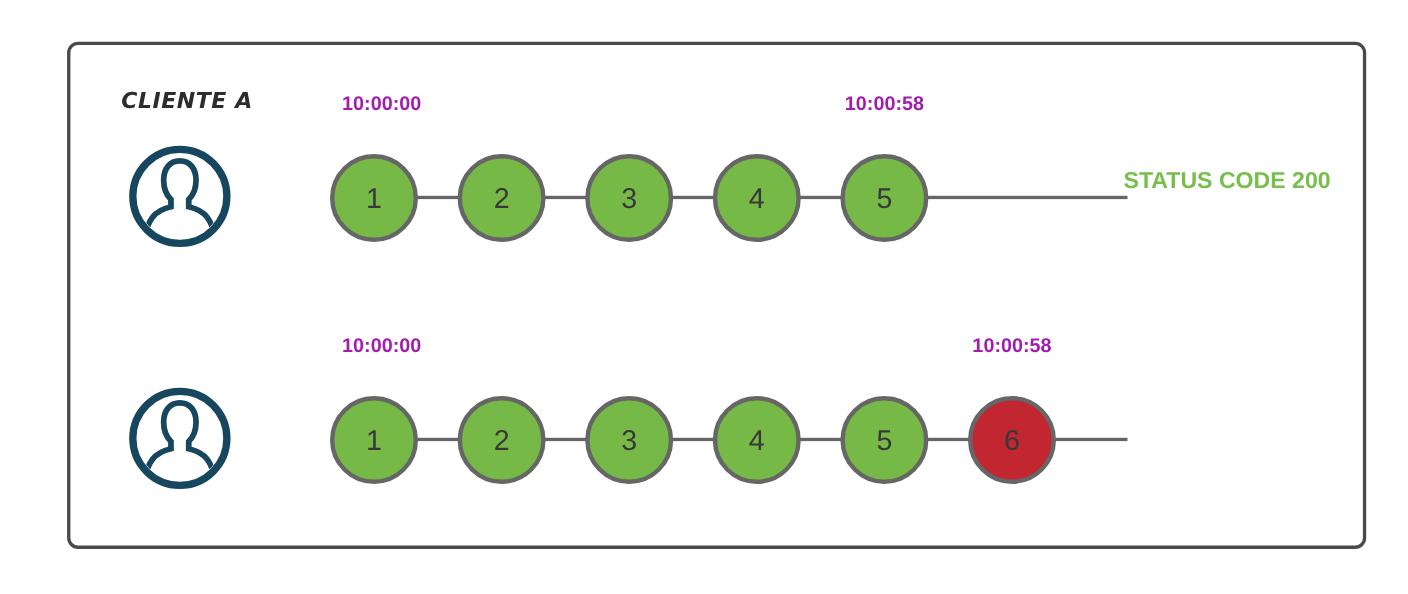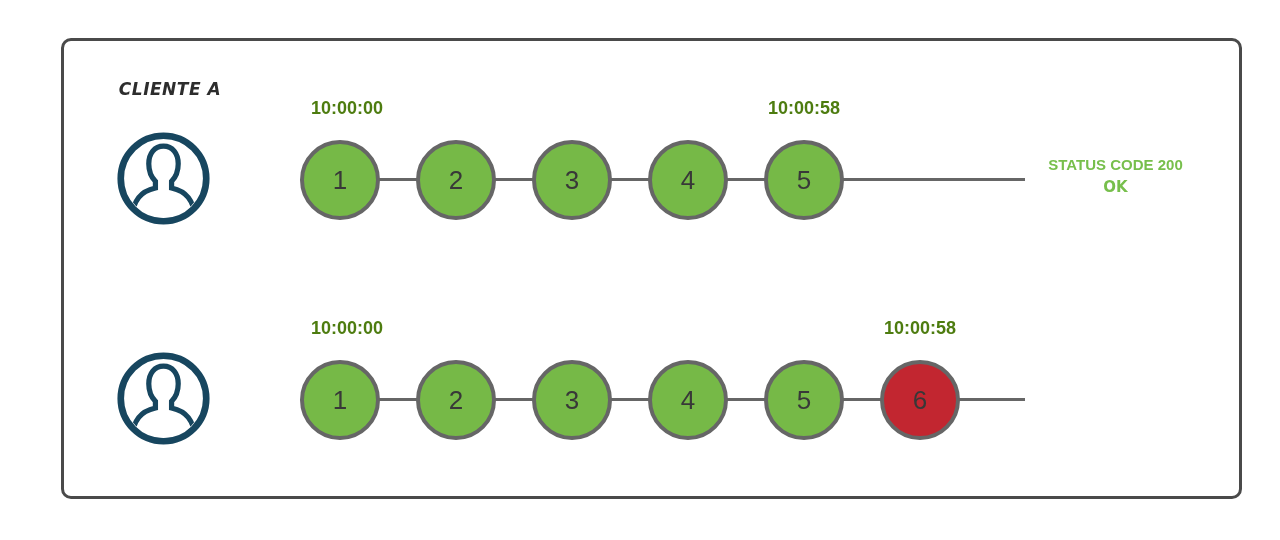--- a/index.html
+++ b/index.html
@@ -36,43 +36,43 @@
 
   .client-label {
     position: absolute;
     left: 100px;
     top: 1px;
     width: 140px;
     text-align: center;
     font-family: "DejaVu Sans", sans-serif;
     font-style: italic;
     font-weight: bold;
-    font-size: 17px;
+    font-size: 20px;
     letter-spacing: 0.5px;
     color: #2d2d2d;
     white-space: nowrap;
   }
 
   .avatar {
     position: absolute;
     left: 116px;
     top: 53px;
     width: 95px;
     height: 95px;
   }
 
   .timestamp {
     position: absolute;
-    top: 20px;
+    top: 6px;
     width: 120px;
     text-align: center;
     font-family: "Liberation Sans", sans-serif;
     font-weight: bold;
     font-size: 18px;
-    color: #4d7c0f;
+    color: #a21caf;
     white-space: nowrap;
   }
   .timestamp.start { left: 287px; }
 
   .timeline-line {
     position: absolute;
     left: 340px;
     top: 100px;
     width: 685px;
     height: 3px;
@@ -105,21 +105,21 @@
     left: 1008px;
     top: 76px;
     width: 215px;
     text-align: center;
     line-height: 22px;
     white-space: nowrap;
   }
   .status-code {
     font-family: "Liberation Sans", sans-serif;
     font-weight: bold;
-    font-size: 15px;
+    font-size: 21px;
     letter-spacing: 0px;
   }
   .status-message {
     font-family: "DejaVu Sans", sans-serif;
     font-weight: bold;
     font-size: 15px;
   }
   .status-block.success .status-code,
   .status-block.success .status-message { color: var(--success-text-color, #77bf4c); }
   .status-block.error .status-code,
@@ -164,21 +164,20 @@
         <div class="request-circle success" style="left: 648px;">
           <span class="request-number">4</span>
         </div>
         <div class="request-circle success" style="left: 764px;">
           <span class="request-number">5</span>
         </div>
       </div>
 
     <div class="status-block success">
       <div class="status-code">STATUS CODE 200</div>
-      <div class="status-message">OK</div>
     </div>
   </section>
 
   <section class="client-row row-b">
 
     <div class="avatar">
       <svg width="95" height="95" viewBox="0 0 100 100">
         <clipPath id="clipB">
             <circle cx="50" cy="50" r="41"></circle>
           </clipPath>

